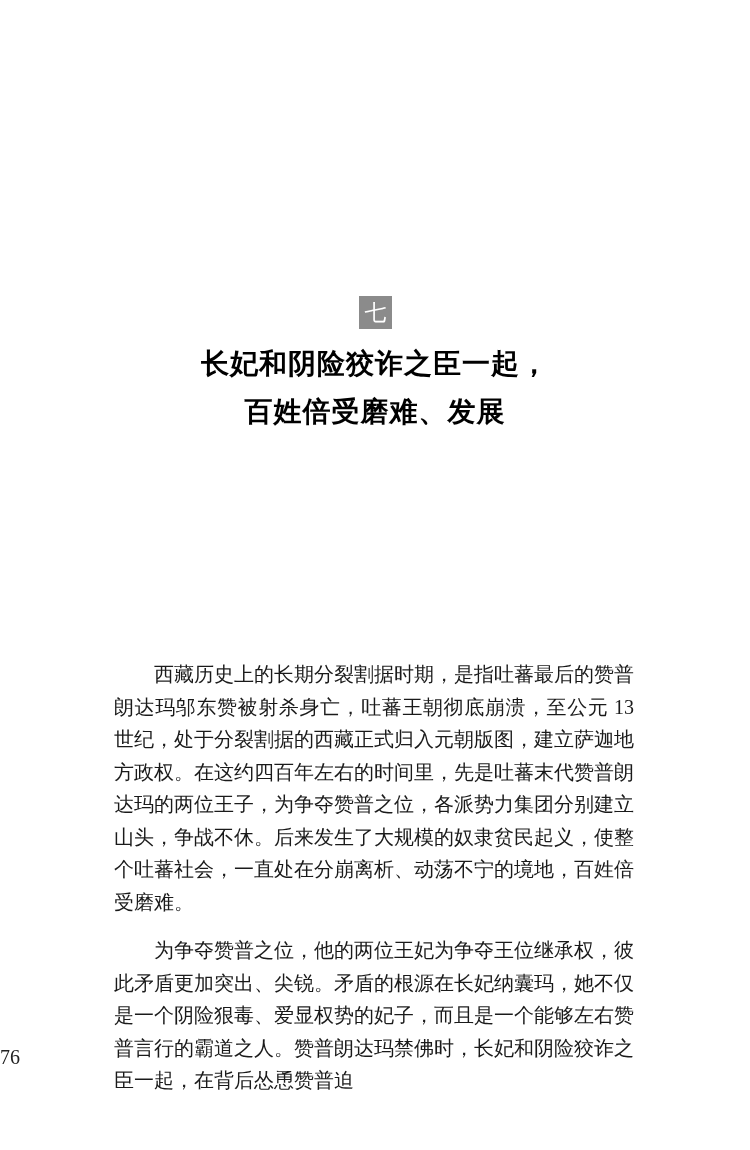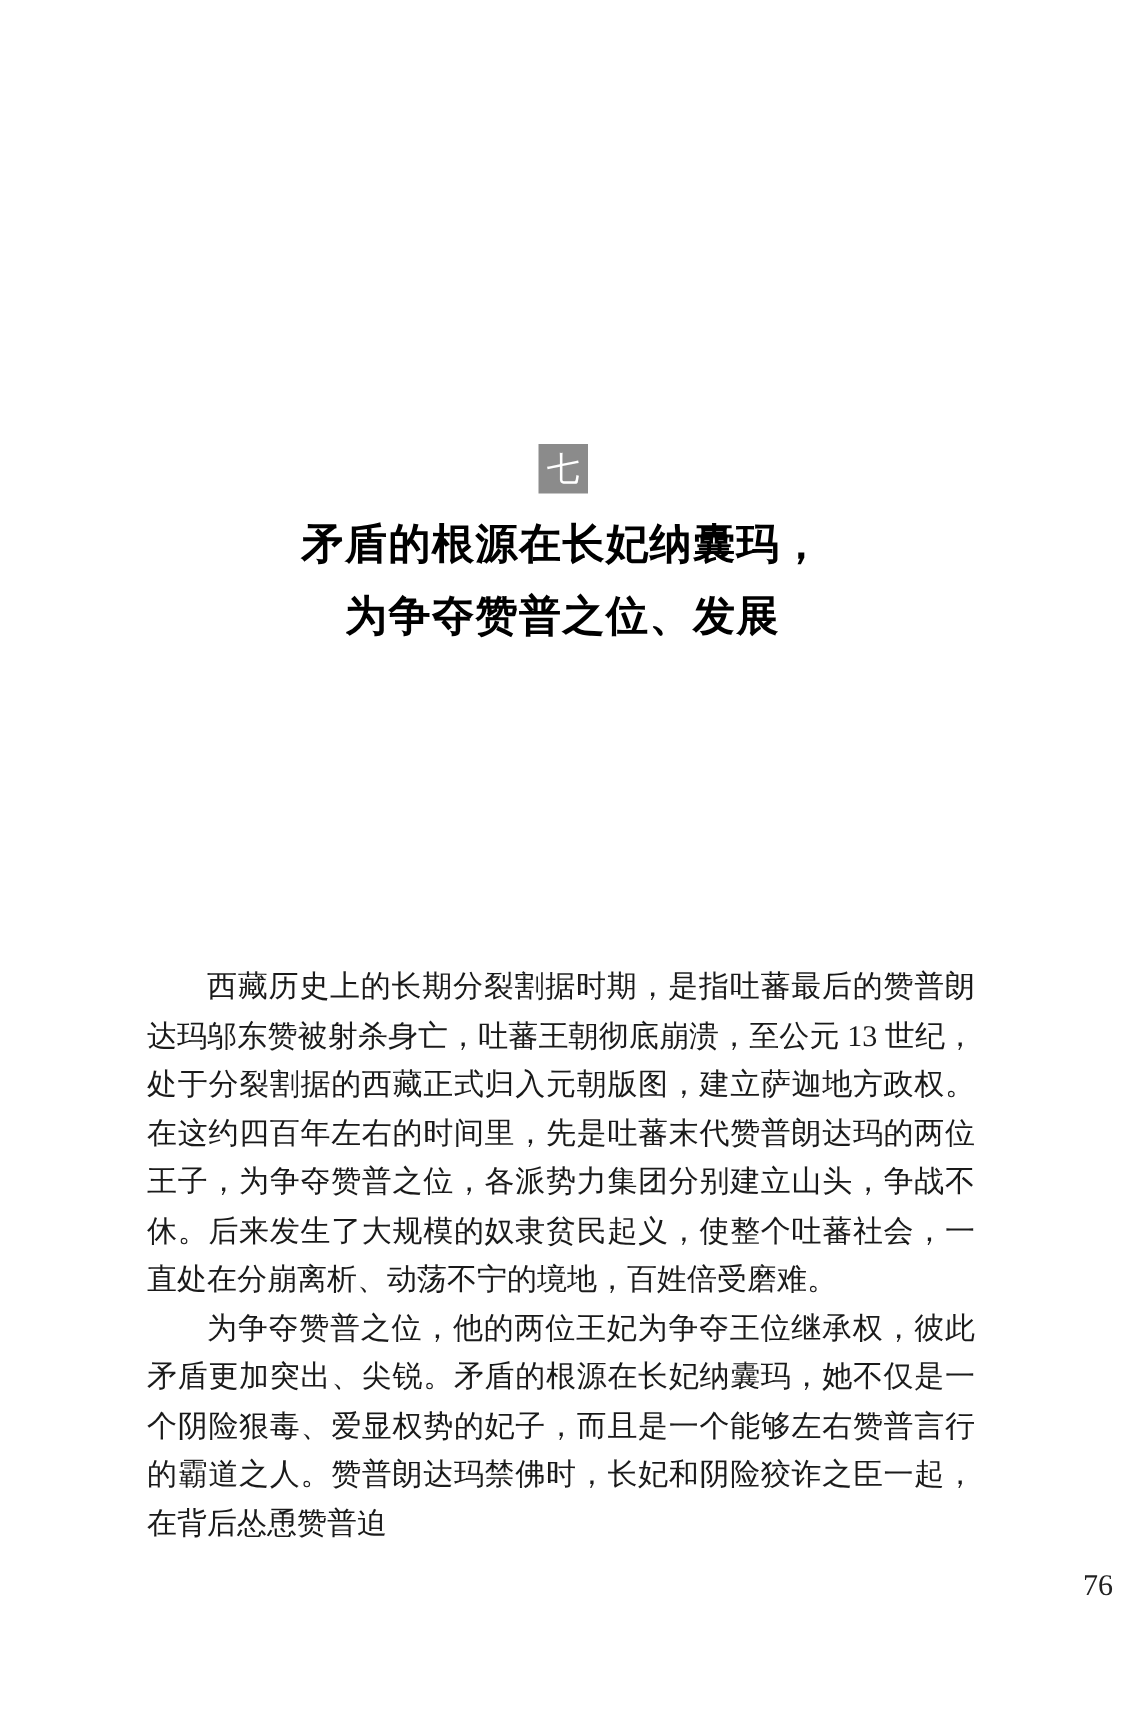--- a/index.html
+++ b/index.html
@@ -46,48 +46,48 @@
     left: 98px;
     top: 642px;
     width: 552px;
     font-size: 20px;
     line-height: 32.5px;
     text-align: justify;
     text-justify: inter-ideograph;
     color: #1a1a1a;
   }
   .body-text p {
-    margin: 0;
+    margin: 16px;
     padding: 0;
     text-indent: 2em;
   }
   .folio {
     position: absolute;
     left: 0;
     top: 1046px;
     width: 750px;
     padding-right: 8px;
     box-sizing: border-box;
-    text-align: right;
+    text-align: left;
     font-size: 20px;
     color: #222222;
   }
 </style>
 </head>
 <body>
 
 <div class="page">
 
   <div class="chapter-box">
     <span>七</span>
   </div>
 
   <h1 class="chapter-title">
-    <div>矛盾的根源在长妃纳囊玛，</div>
-    <div>为争夺赞普之位、发展</div>
+    <div>长妃和阴险狡诈之臣一起，</div>
+    <div>百姓倍受磨难、发展</div>
   </h1>
 
   <div class="body-text">
     <p>西藏历史上的长期分裂割据时期，是指吐蕃最后的赞普朗达玛邬东赞被射杀身亡，吐蕃王朝彻底崩溃，至公元 13 世纪，处于分裂割据的西藏正式归入元朝版图，建立萨迦地方政权。在这约四百年左右的时间里，先是吐蕃末代赞普朗达玛的两位王子，为争夺赞普之位，各派势力集团分别建立山头，争战不休。后来发生了大规模的奴隶贫民起义，使整个吐蕃社会，一直处在分崩离析、动荡不宁的境地，百姓倍受磨难。</p>
     <p>为争夺赞普之位，他的两位王妃为争夺王位继承权，彼此矛盾更加突出、尖锐。矛盾的根源在长妃纳囊玛，她不仅是一个阴险狠毒、爱显权势的妃子，而且是一个能够左右赞普言行的霸道之人。赞普朗达玛禁佛时，长妃和阴险狡诈之臣一起，在背后怂恿赞普迫</p>
   </div>
 
   <div class="folio">76</div>
 
 </div>

